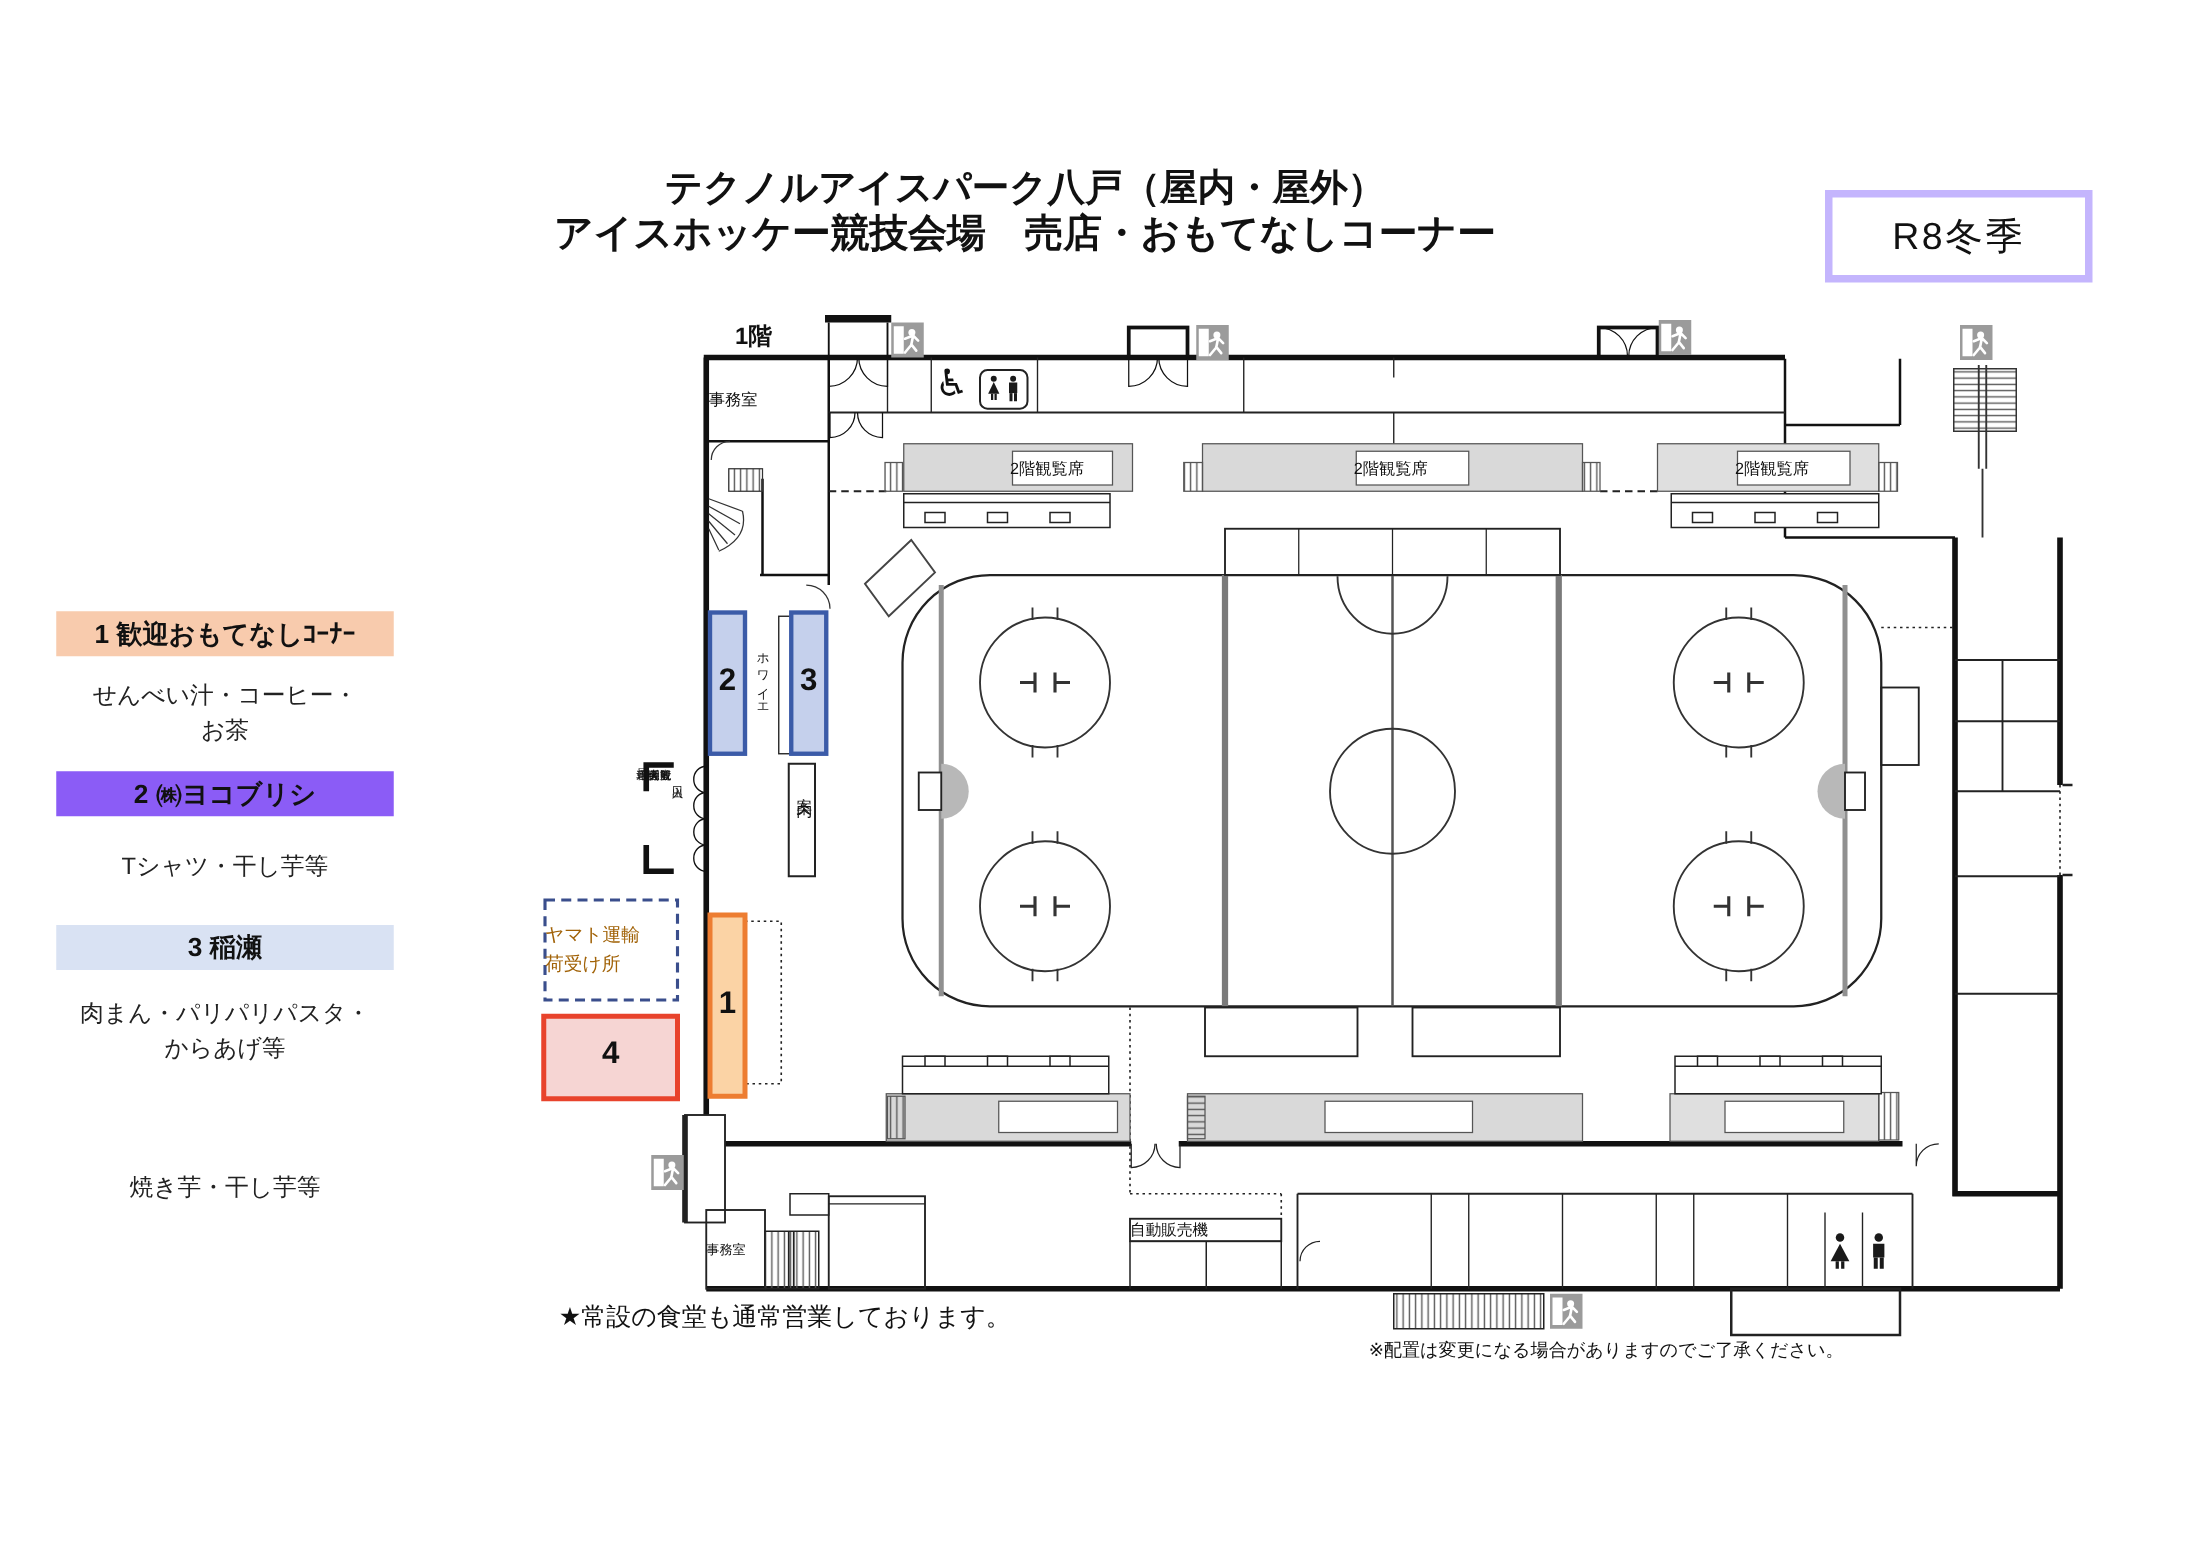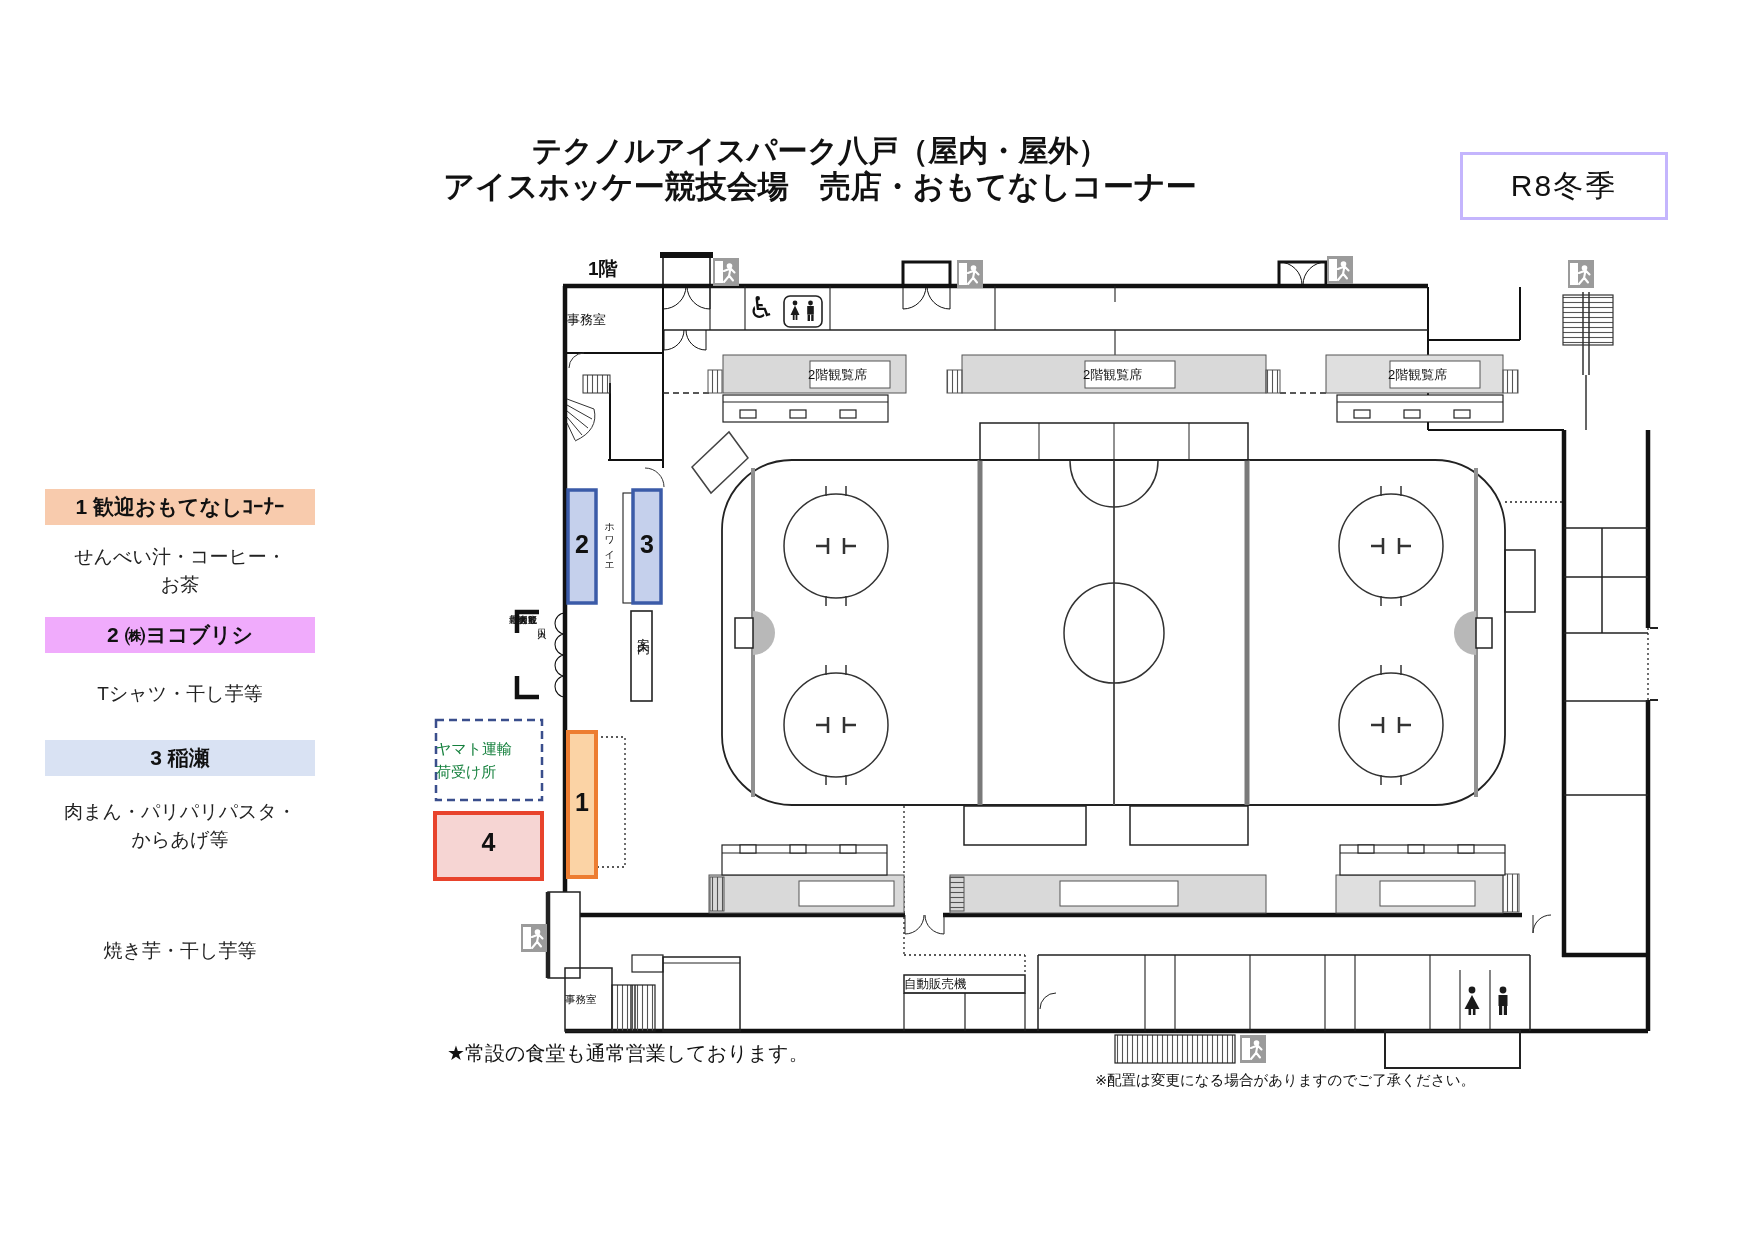--- a/index.html
+++ b/index.html
@@ -7,21 +7,21 @@
          font-family:"Liberation Sans","DejaVu Sans",sans-serif;color:#111;}
   .ov{position:absolute;color:#111;}
   .ctr{text-align:left;}
   .pre{white-space:pre-line;}
   .vert{writing-mode:vertical-rl;text-orientation:upright;}
   
   #title{left:370px;top:134px;width:900px;text-align:center;font-weight:bold;line-height:1.16;}
   #title .t1{font-size:30px;}
   #title .t2{font-size:31px;}
   
-  #badge{left:1460px;top:152px;width:202px;height:62px;border:3px solid #c4b5fd;
+  #badge{left:1460px;top:152px;width:202px;height:62px;border:6px solid #c4b5fd;
          display:flex;align-items:center;justify-content:center;font-size:30px;letter-spacing:2px;}
   
   .lg-h{left:45px;width:270px;height:36px;display:flex;align-items:center;justify-content:center;
         font-weight:bold;font-size:21px;}
   .lg-d{left:45px;width:270px;text-align:center;font-size:19px;line-height:1.45;color:#222;}
   
   .fl{font-size:13px;}
   .num{font-weight:bold;font-size:25px;text-align:center;}
   #note-star{left:447px;top:1040px;font-size:20px;}
   #note-disc{left:1000px;top:1071px;width:475px;text-align:right;font-size:14.5px;}
@@ -270,21 +270,21 @@
   <div class="ov" id="title">
     <div class="t1">テクノルアイスパーク八戸（屋内・屋外）</div>
     <div class="t2">アイスホッケー競技会場　売店・おもてなしコーナー</div>
   </div>
 
   <div class="ov" id="badge">R8冬季</div>
 
   <div class="ov lg-h" style="top: 489px; background-color: rgb(248, 203, 173);">1 歓迎おもてなしｺｰﾅｰ</div>
   <div class="ov lg-d pre" style="top:543px;">せんべい汁・コーヒー・
 お茶</div>
-  <div class="ov lg-h" style="top: 617px; background-color: #f0abfc;">2 ㈱ヨコブリシ</div>
+  <div class="ov lg-h" style="top: 617px; background-color: #8b5cf6;">2 ㈱ヨコブリシ</div>
   <div class="ov lg-d pre" style="top:680px;">Tシャツ・干し芋等</div>
   <div class="ov lg-h" style="top: 740px; background-color: rgb(217, 226, 243);">3 稲瀬</div>
   <div class="ov lg-d pre" style="top:798px;">肉まん・パリパリパスタ・
 からあげ等</div>
   <div class="ov lg-d pre" style="top:937px;">焼き芋・干し芋等</div>
 
   <div class="ov" style="left:588px;top:256px;font-size:19px;font-weight:bold;">1階</div>
   <div class="ov fl ctr" style="left:567px;top:311px;width:94px;">事務室</div>
 
   <div class="ov fl ctr" style="left:808px;top:366px;width:84px;">2階観覧席</div>
@@ -301,21 +301,21 @@
     <span style="display:block;">報道員</span>
   </div>
 
   <div class="ov" style="left:748px;top:293px;font-size:30px;line-height:30px;">♿</div>
 
   <div class="ov num" style="left:568px;top:530px;width:28px;">2</div>
   <div class="ov num" style="left:633px;top:530px;width:28px;">3</div>
   <div class="ov num" style="left:568px;top:788px;width:28px;">1</div>
   <div class="ov num" style="left:435px;top:828px;width:107px;">4</div>
 
-  <div class="ov ctr pre" style="left:436px;top:738px;width:106px;font-size:15px;line-height:1.5;color:#15803d;">ヤマト運輸
+  <div class="ov ctr pre" style="left:436px;top:738px;width:106px;font-size:15px;line-height:1.5;color:#a16207;">ヤマト運輸
 荷受け所</div>
 
   <div class="ov ctr" style="left:904px;top:976px;width:121px;font-size:12.5px;">自動販売機</div>
   <div class="ov ctr" style="left:565px;top:993px;width:47px;font-size:10.5px;">事務室</div>
 
   <div class="ov" id="note-star">★常設の食堂も通常営業しております。</div>
   <div class="ov" id="note-disc">※配置は変更になる場合がありますのでご了承ください。</div>
 
 </div>
 

